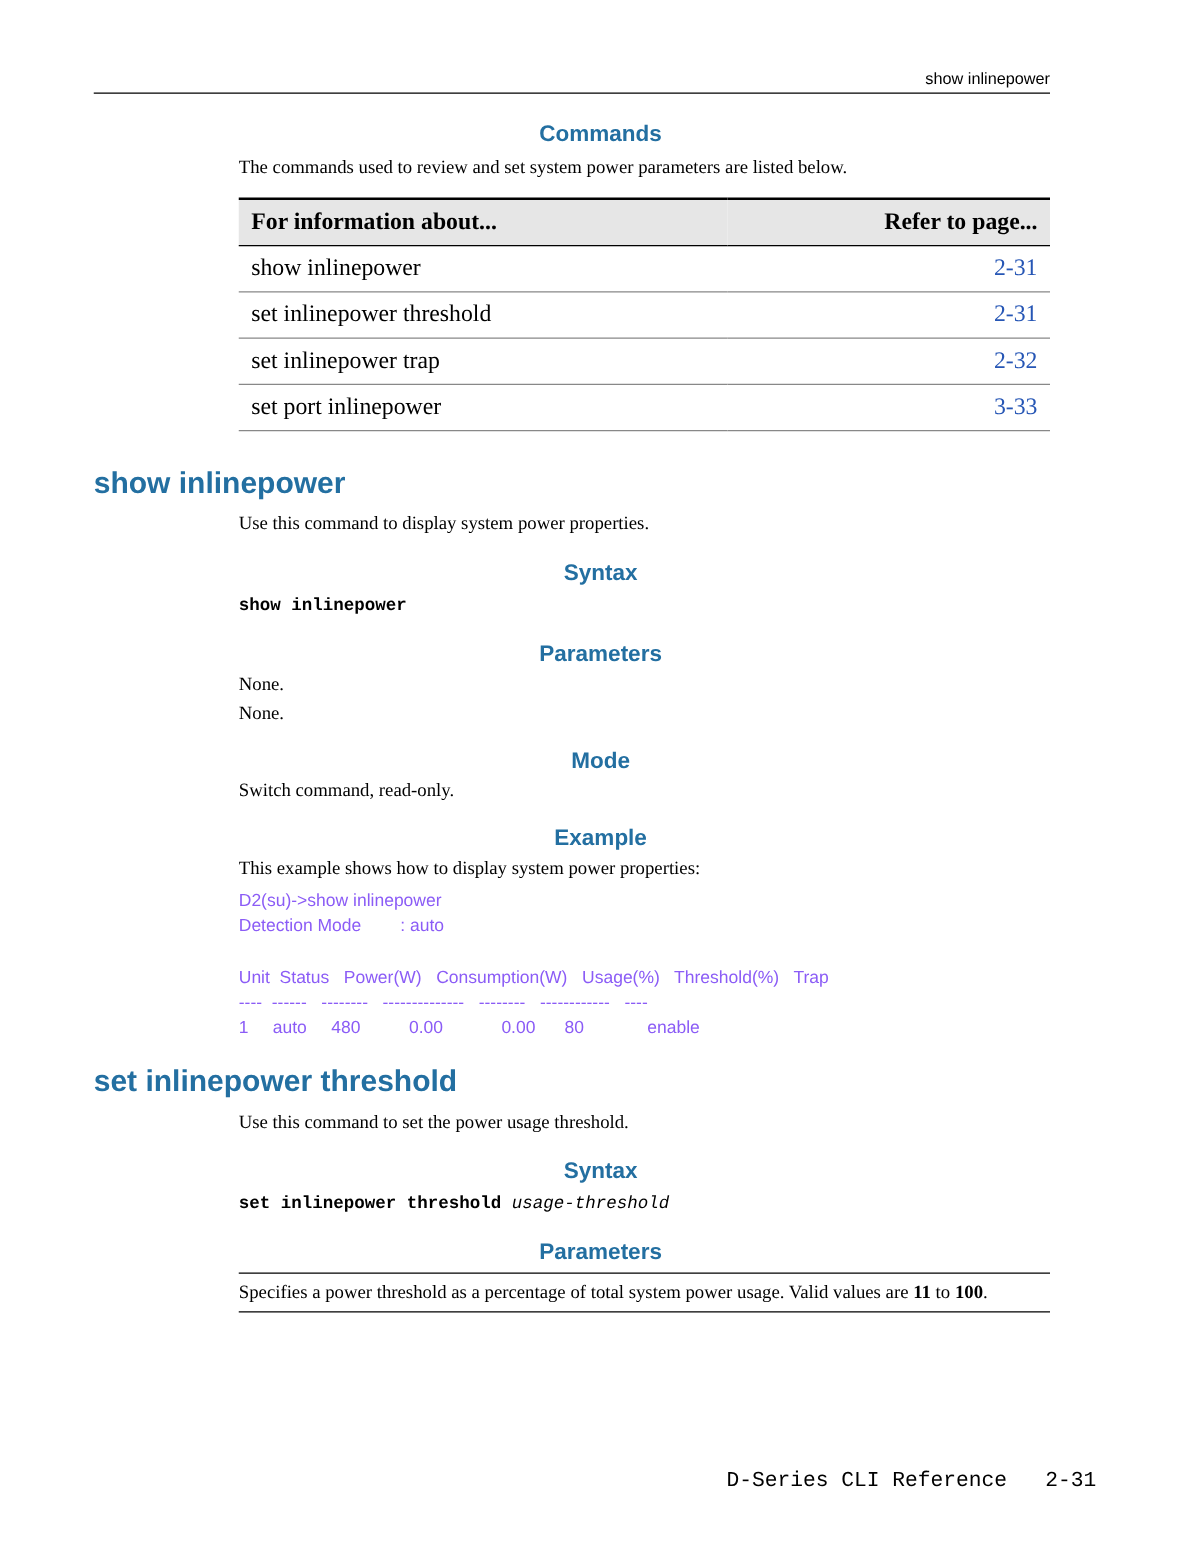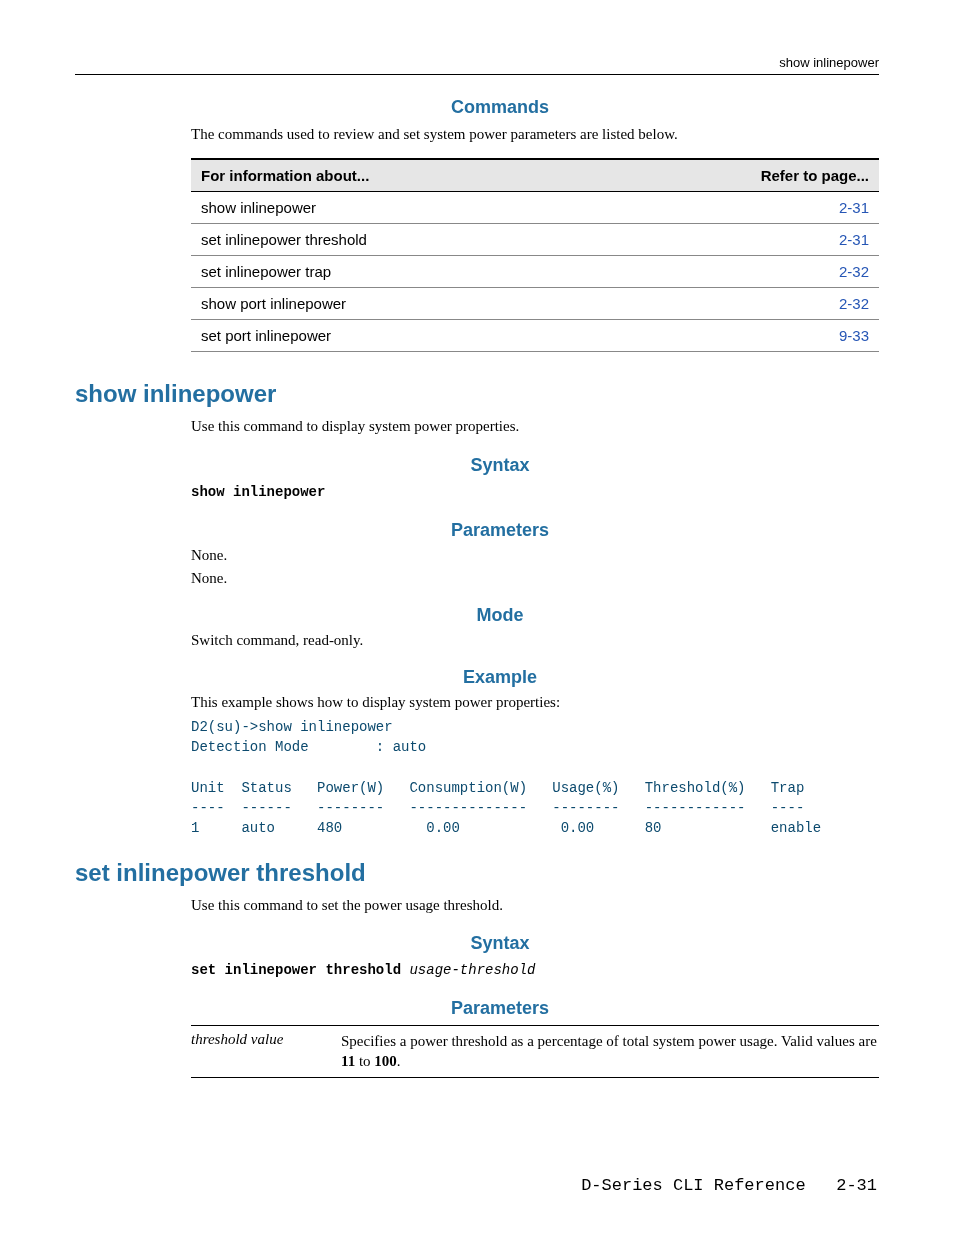--- a/index.html
+++ b/index.html
@@ -7,21 +7,21 @@
     padding: 0;
     font-family: Georgia, 'Times New Roman', serif;
     background: #fff;
     color: #000;
   }
   .page {
     width: 954px;
     height: 1235px;
     position: relative;
     box-sizing: border-box;
-    padding: 55px 75px 40px 75px;
+    padding: 55px 114px 40px 75px;
   }
   .topline {
     border-bottom: 1px solid #000;
     padding-bottom: 4px;
     margin-bottom: 22px;
   }
   .topline span {
     display: block;
     text-align: right;
     font-family: Arial, Helvetica, sans-serif;
@@ -51,22 +51,22 @@
     line-height: 1.35;
   }
   p.body-indent {
     margin: 4px 0 6px 116px;
     font-size: 15px;
   }
   table.ref {
     width: calc(100% - 116px);
     margin-left: 116px;
     border-collapse: collapse;
-    font-family: Liberation Sans, sans-serif;
-    font-size: 15px;
+    font-family: Liberation Serif, serif;
+    font-size: 19px;
     margin-top: 8px;
     margin-bottom: 28px;
   }
   table.ref th {
     background: #e6e6e6;
     border-top: 2px solid #000;
     border-bottom: 1.5px solid #000;
     text-align: left;
     padding: 7px 10px;
     font-weight: bold;
@@ -80,26 +80,26 @@
   .mono {
     font-family: "Courier New", monospace;
     font-size: 14px;
     white-space: pre;
     margin-left: 116px;
     line-height: 1.45;
   }
   .mono.bold { font-weight: bold; }
   .mono .ital { font-style: italic; font-weight: normal; }
   .mono-block {
-    font-family: Liberation Mono, monospace;
+    font-family: Liberation Sans, sans-serif;
     font-size: 14px;
     white-space: pre;
     margin: 4px 0 18px 116px;
     line-height: 1.45;
-    color: #0c4a6e;
+    color: #8b5cf6;
   }
   .param-row {
     display: flex;
     margin: 4px 0 0 116px;
     border-top: 1px solid #000;
     border-bottom: 1px solid #000;
     padding: 5px 0;
     font-size: 15px;
   }
   .param-row .pname {
@@ -144,26 +144,22 @@
         </tr>
       <tr>
           <td>set inlinepower threshold</td>
           <td class="link">2-31</td>
         </tr>
       <tr>
           <td>set inlinepower trap</td>
           <td class="link">2-32</td>
         </tr>
       <tr>
-          <td>show port inlinepower</td>
-          <td class="link">2-32</td>
-        </tr>
-      <tr>
           <td>set port inlinepower</td>
-          <td class="link">9-33</td>
+          <td class="link">3-33</td>
         </tr>
     </tbody>
   </table>
 
   <h2 class="main">show inlinepower</h2>
   <p class="body">Use this command to display system power properties.</p>
 
   <h3 class="sub">Syntax</h3>
   <div class="mono bold">show inlinepower</div>
 
@@ -185,21 +181,20 @@
 1     auto     480          0.00            0.00      80             enable</div>
 
   <h2 class="main">set inlinepower threshold</h2>
   <p class="body">Use this command to set the power usage threshold.</p>
 
   <h3 class="sub">Syntax</h3>
   <div class="mono bold"><span>set inlinepower threshold </span><span class="ital">usage-threshold</span></div>
 
   <h3 class="sub">Parameters</h3>
   <div class="param-row">
-    <div class="pname">threshold value</div>
     <div class="pdesc"><span>Specifies a power threshold as a percentage of total system power usage. Valid values are </span><b>11</b><span> to </span><b>100</b><span>.</span></div>
   </div>
 
   <div class="footer">
     <span>D-Series CLI Reference</span>&nbsp;&nbsp;&nbsp;<span>2-31</span>
   </div>
 
 </div>
 
 </body></html>

